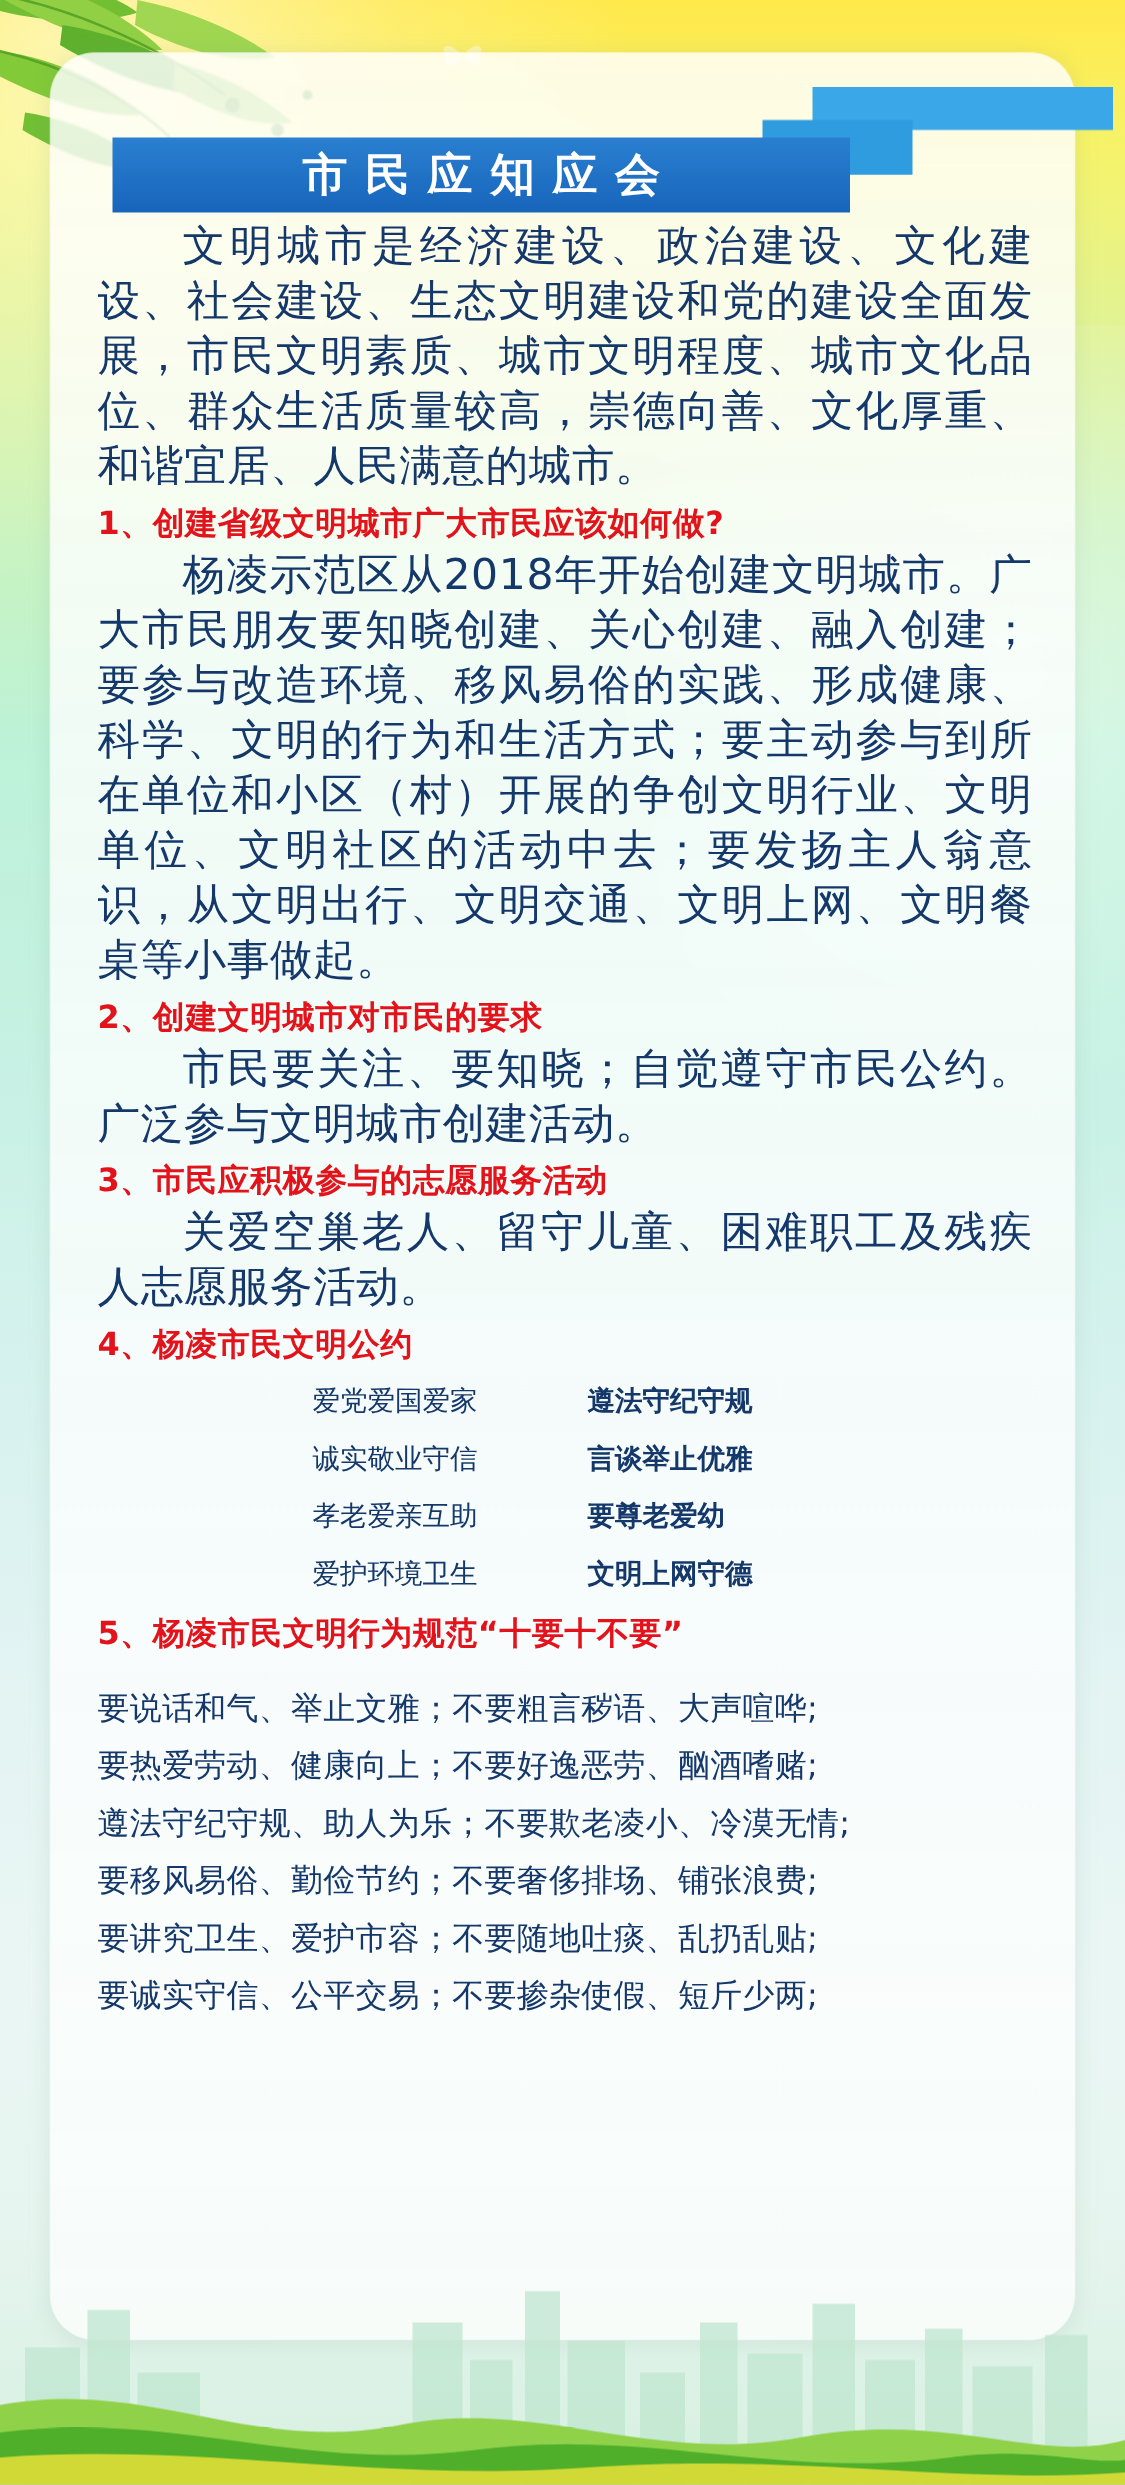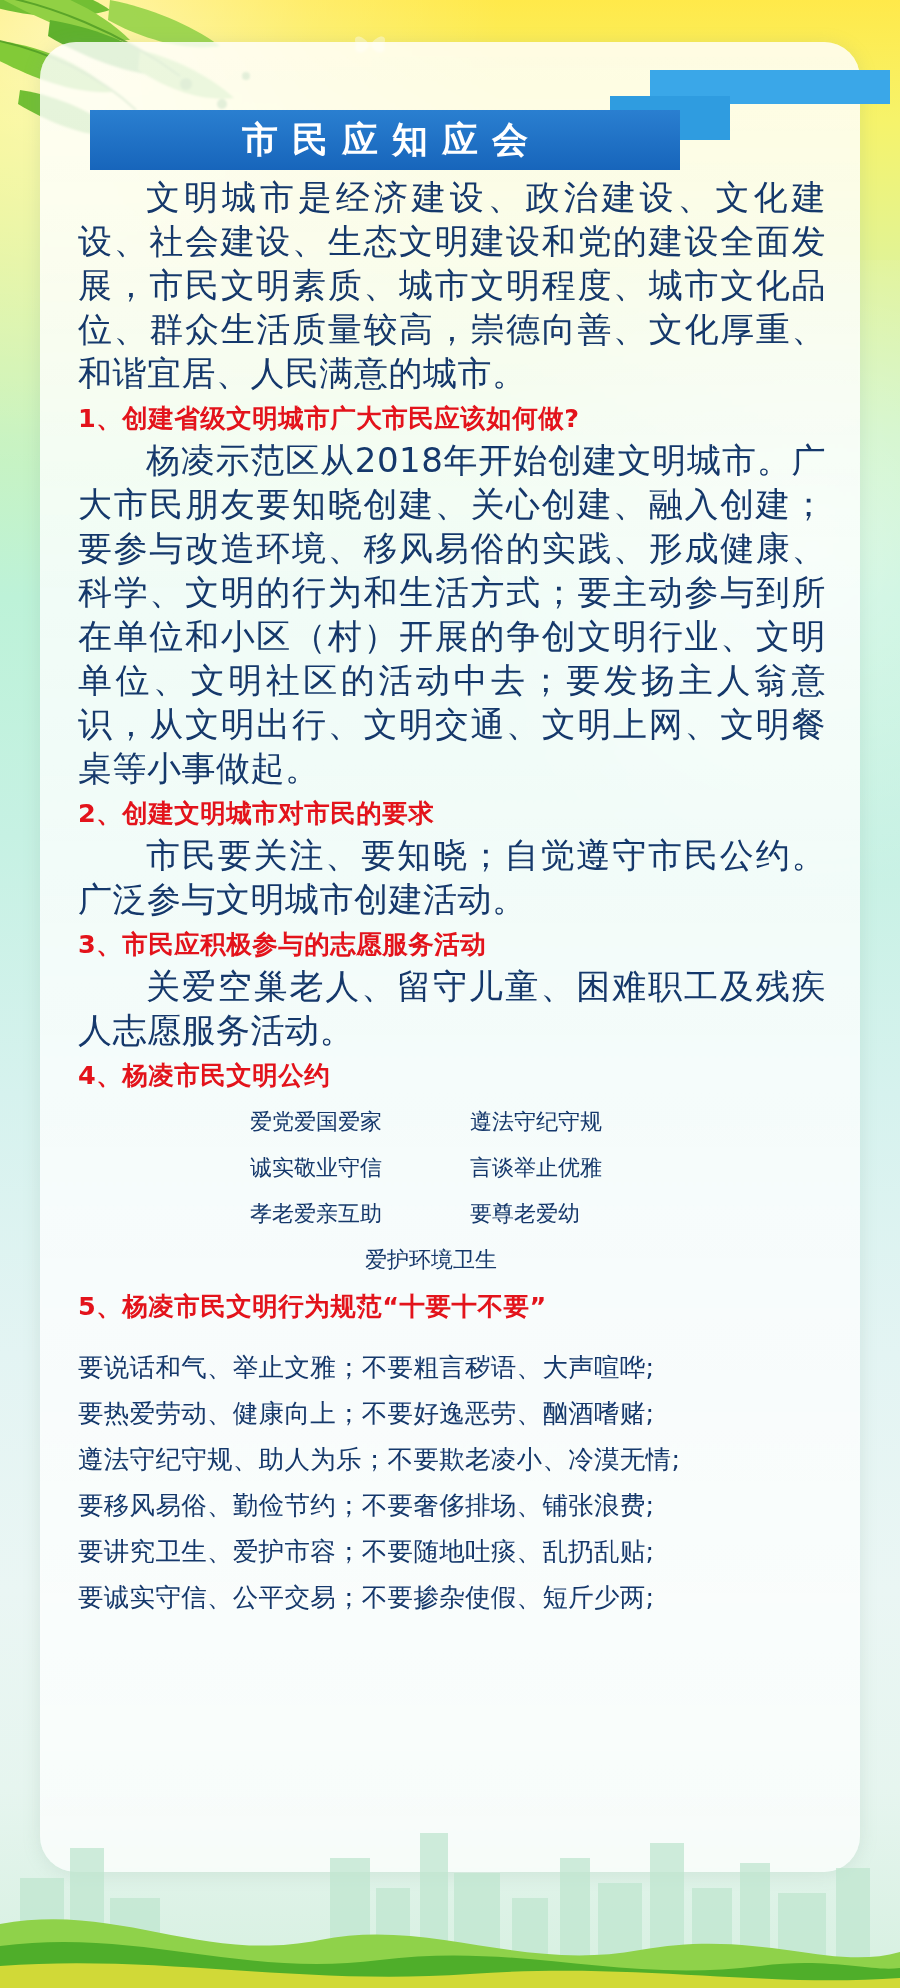--- a/index.html
+++ b/index.html
@@ -169,21 +169,21 @@
   }
   .pledge-row {
     display: flex;
     font-size: 22px;
     line-height: 46px;
     color: #15386b;
     font-family: "DejaVu Sans", "Liberation Sans", sans-serif;
     justify-content: center;
   }
   .pledge-row .c1 { width: 220px; }
-  .pledge-row .c2 { width: 230px; }
+  .pledge-row .c2 { width: 230px; font-weight: bold; }
   .norms {
     margin-top: 20px;
   }
   .norm-line {
     font-size: 25.5px;
     line-height: 46px;
     color: #15386b;
     letter-spacing: 0.3px;
     font-family: "DejaVu Sans", "Liberation Sans", sans-serif;
     white-space: nowrap;
@@ -279,20 +279,21 @@
       <div class="pledge-row">
         <span class="c1">诚实敬业守信</span>
         <span class="c2">言谈举止优雅</span>
       </div>
       <div class="pledge-row">
         <span class="c1">孝老爱亲互助</span>
         <span class="c2">要尊老爱幼</span>
       </div>
       <div class="pledge-row">
         <span class="c1">爱护环境卫生</span>
+        <span class="c2">文明上网守德</span>
       </div>
     </div>
 
     <h3 class="q-title">5、杨凌市民文明行为规范“十要十不要”</h3>
     <div class="norms">
       <div class="norm-line">要说话和气、举止文雅；不要粗言秽语、大声喧哗;</div>
       <div class="norm-line">要热爱劳动、健康向上；不要好逸恶劳、酗酒嗜赌;</div>
       <div class="norm-line">遵法守纪守规、助人为乐；不要欺老凌小、冷漠无情;</div>
       <div class="norm-line">要移风易俗、勤俭节约；不要奢侈排场、铺张浪费;</div>
       <div class="norm-line">要讲究卫生、爱护市容；不要随地吐痰、乱扔乱贴;</div>

